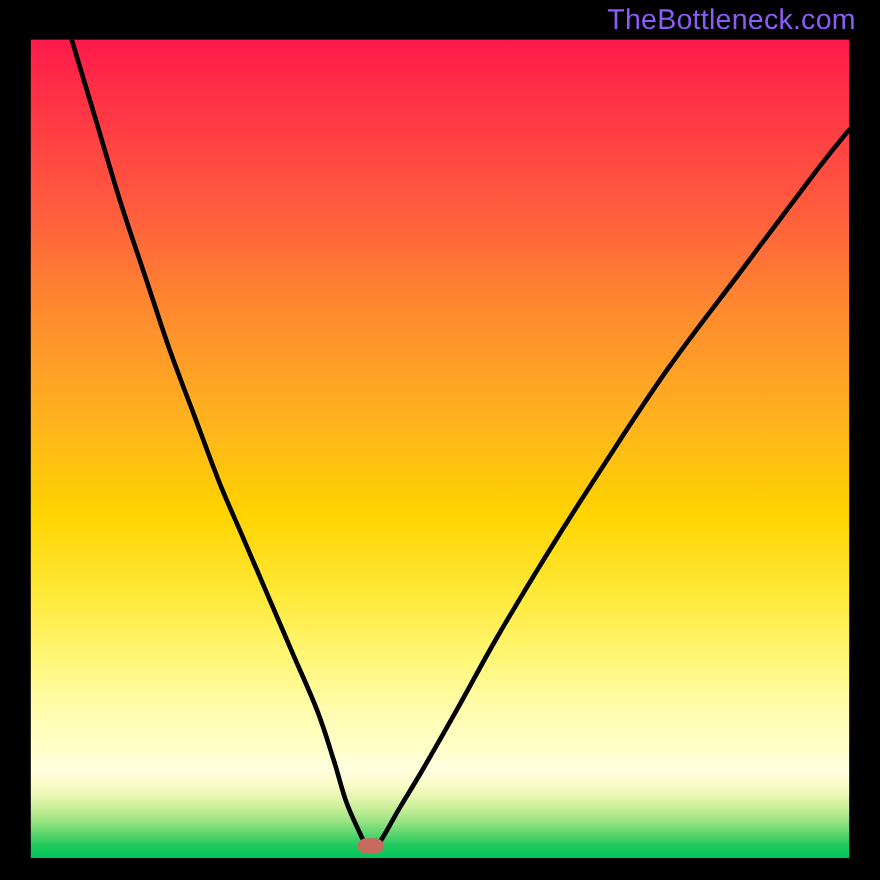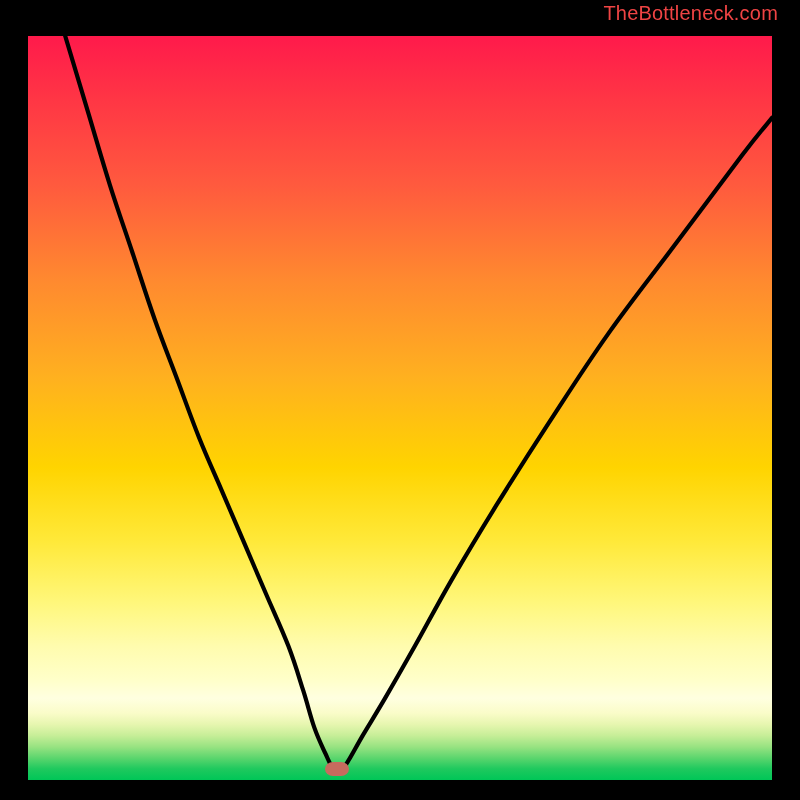--- a/index.html
+++ b/index.html
@@ -17,22 +17,22 @@
     left: 0;
     top: 0;
     width: 800px;
     height: 800px;
     background: #000000;
   }
   .watermark {
     position: absolute;
     top: 2px;
     right: 22px;
-    color: #ef4444;
-    font-size: 20px;
+    color: #8b5cf6;
+    font-size: 26px;
     letter-spacing: 0.2px;
     font-weight: 400;
   }
   .plot {
     position: absolute;
     left: 28px;
     top: 36px;
     width: 744px;
     height: 744px;
     background: linear-gradient(to bottom,

